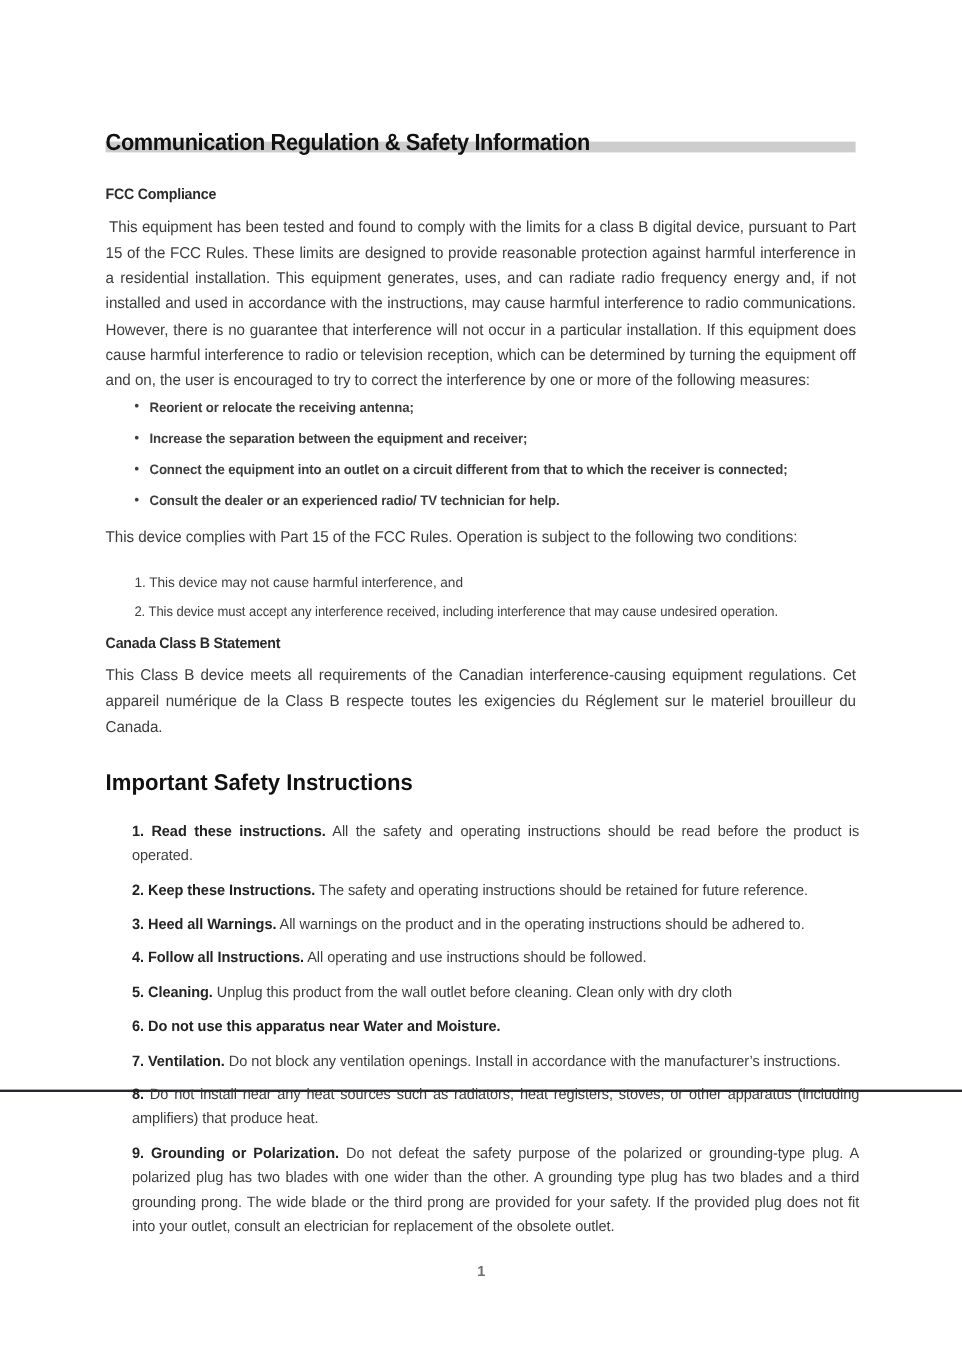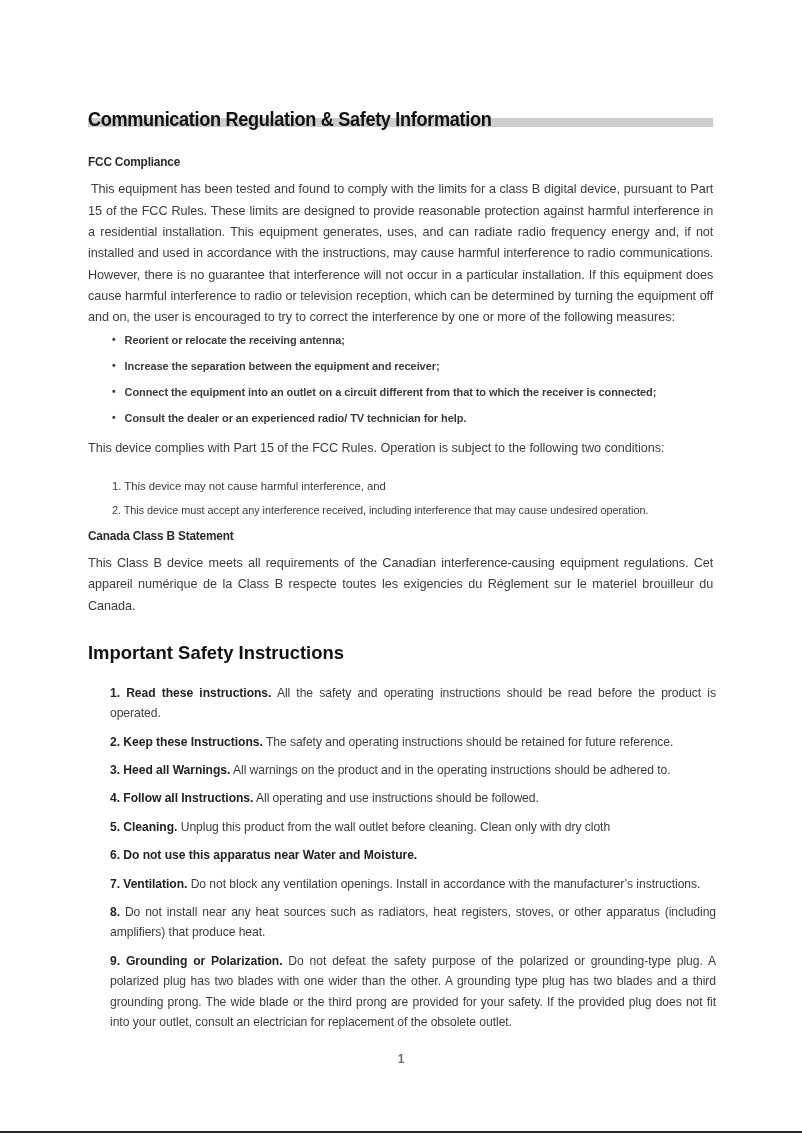--- a/index.html
+++ b/index.html
@@ -14,21 +14,21 @@
     font-family: "Liberation Sans", "DejaVu Sans", sans-serif;
     color: #3a3a3a;
     overflow: hidden;
   }
 
   .page {
     position: absolute;
     left: 0;
     top: 0;
     width: 802px;
-    height: 1133px;
+    height: 910px;
     box-sizing: border-box;
     border-bottom: 2px solid #23262b;
     background: #ffffff;
   }
 
   .content {
     position: absolute;
     left: 88px;
     top: 104px;
     width: 625px;

